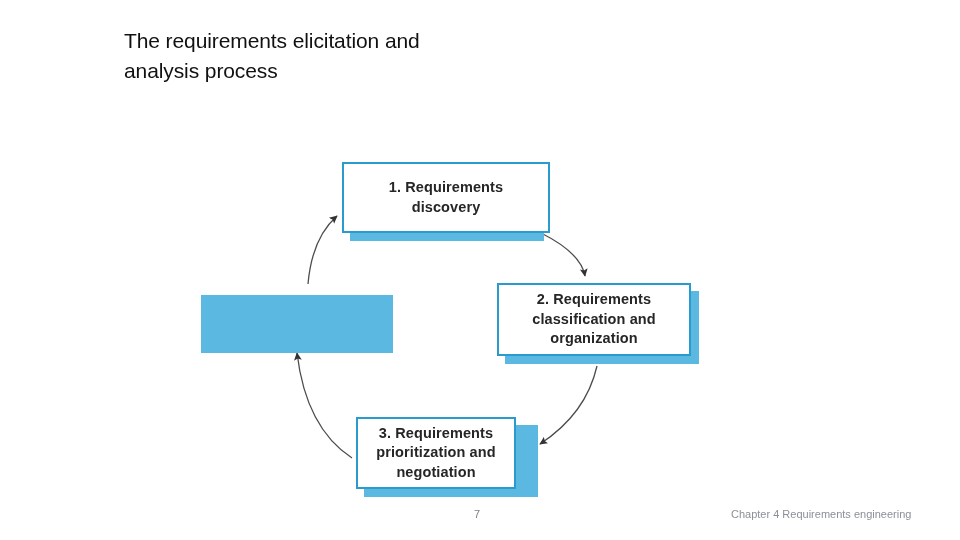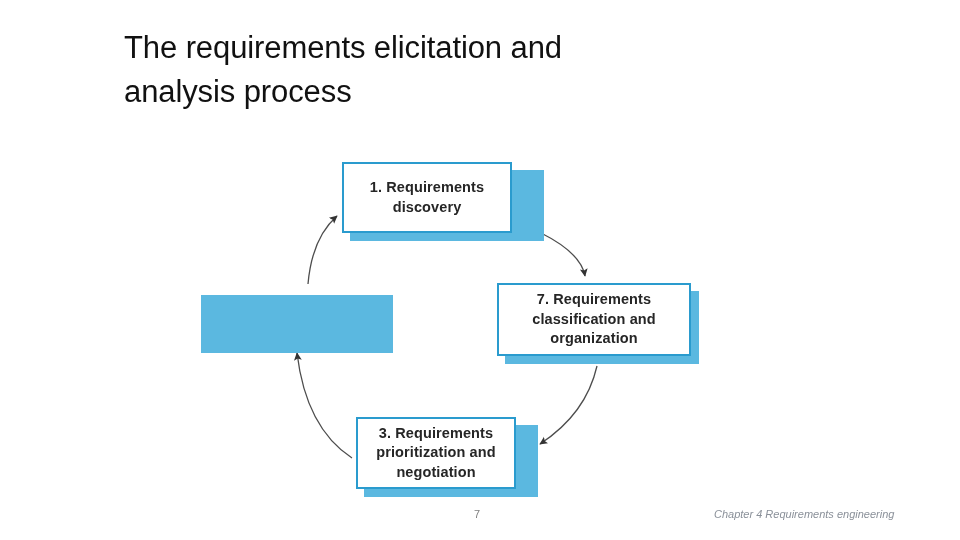--- a/index.html
+++ b/index.html
@@ -14,21 +14,21 @@
     overflow: hidden;
     position: relative;
   }
 
   
   #slide-title {
     position: absolute;
     left: 124px;
     top: 26px;
     width: 620px;
-    font-size: 31px;
+    font-size: 21px;
     line-height: 1.42;
     font-weight: 400;
     color: #111111;
     letter-spacing: -0.1px;
     white-space: pre-line;
   }
 
   
   #diagram {
     position: absolute;
@@ -67,21 +67,21 @@
     letter-spacing: 0.1px;
   }
   
   .proc-shadow {
     position: absolute;
     background: #5bb8e0;
     z-index: 2;
   }
 
   
-  #box-1          { left: 342px; top: 162px; width: 170px; height: 71px; }
+  #box-1          { left: 342px; top: 162px; width: 208px; height: 71px; }
   #box-1-shadow   { left: 350px; top: 170px; width: 194px; height: 71px; }
   
   #box-2          { left: 497px; top: 283px; width: 194px; height: 73px; }
   #box-2-shadow   { left: 505px; top: 291px; width: 194px; height: 73px; }
   
   #box-3          { left: 356px; top: 417px; width: 160px; height: 72px; }
   #box-3-shadow   { left: 364px; top: 425px; width: 174px; height: 72px; }
   
   #box-4          { left: 193px; top: 287px; width: 192px; height: 58px; }
   #box-4-shadow   { left: 201px; top: 295px; width: 192px; height: 58px; }
@@ -89,26 +89,25 @@
   
   #footer-page-number {
     position: absolute;
     left: 474px;
     top: 508px;
     font-size: 11px;
     color: #808080;
   }
   #footer-chapter {
     position: absolute;
-    left: 714px;
+    left: 731px;
     top: 508px;
     font-size: 11px;
     color: #8a9099;
     white-space: nowrap;
-    font-style: italic;
   }
 </style>
 </head>
 <body>
 
 <div id="slide-title">The requirements elicitation and
 analysis process</div>
 
 <div id="diagram">
 
@@ -129,21 +128,21 @@
   </svg>
 
   <div class="proc-shadow" id="box-1-shadow"></div>
   <div class="proc-box" id="box-1">
     <span class="box-label">1. Requirements
 discovery</span>
   </div>
 
   <div class="proc-shadow" id="box-2-shadow"></div>
   <div class="proc-box" id="box-2">
-    <span class="box-label">7. Requirements
+    <span class="box-label">2. Requirements
 classification and
 organization</span>
   </div>
 
   <div class="proc-shadow" id="box-3-shadow"></div>
   <div class="proc-box" id="box-3">
     <span class="box-label">3. Requirements
 prioritization and
 negotiation</span>
   </div>

